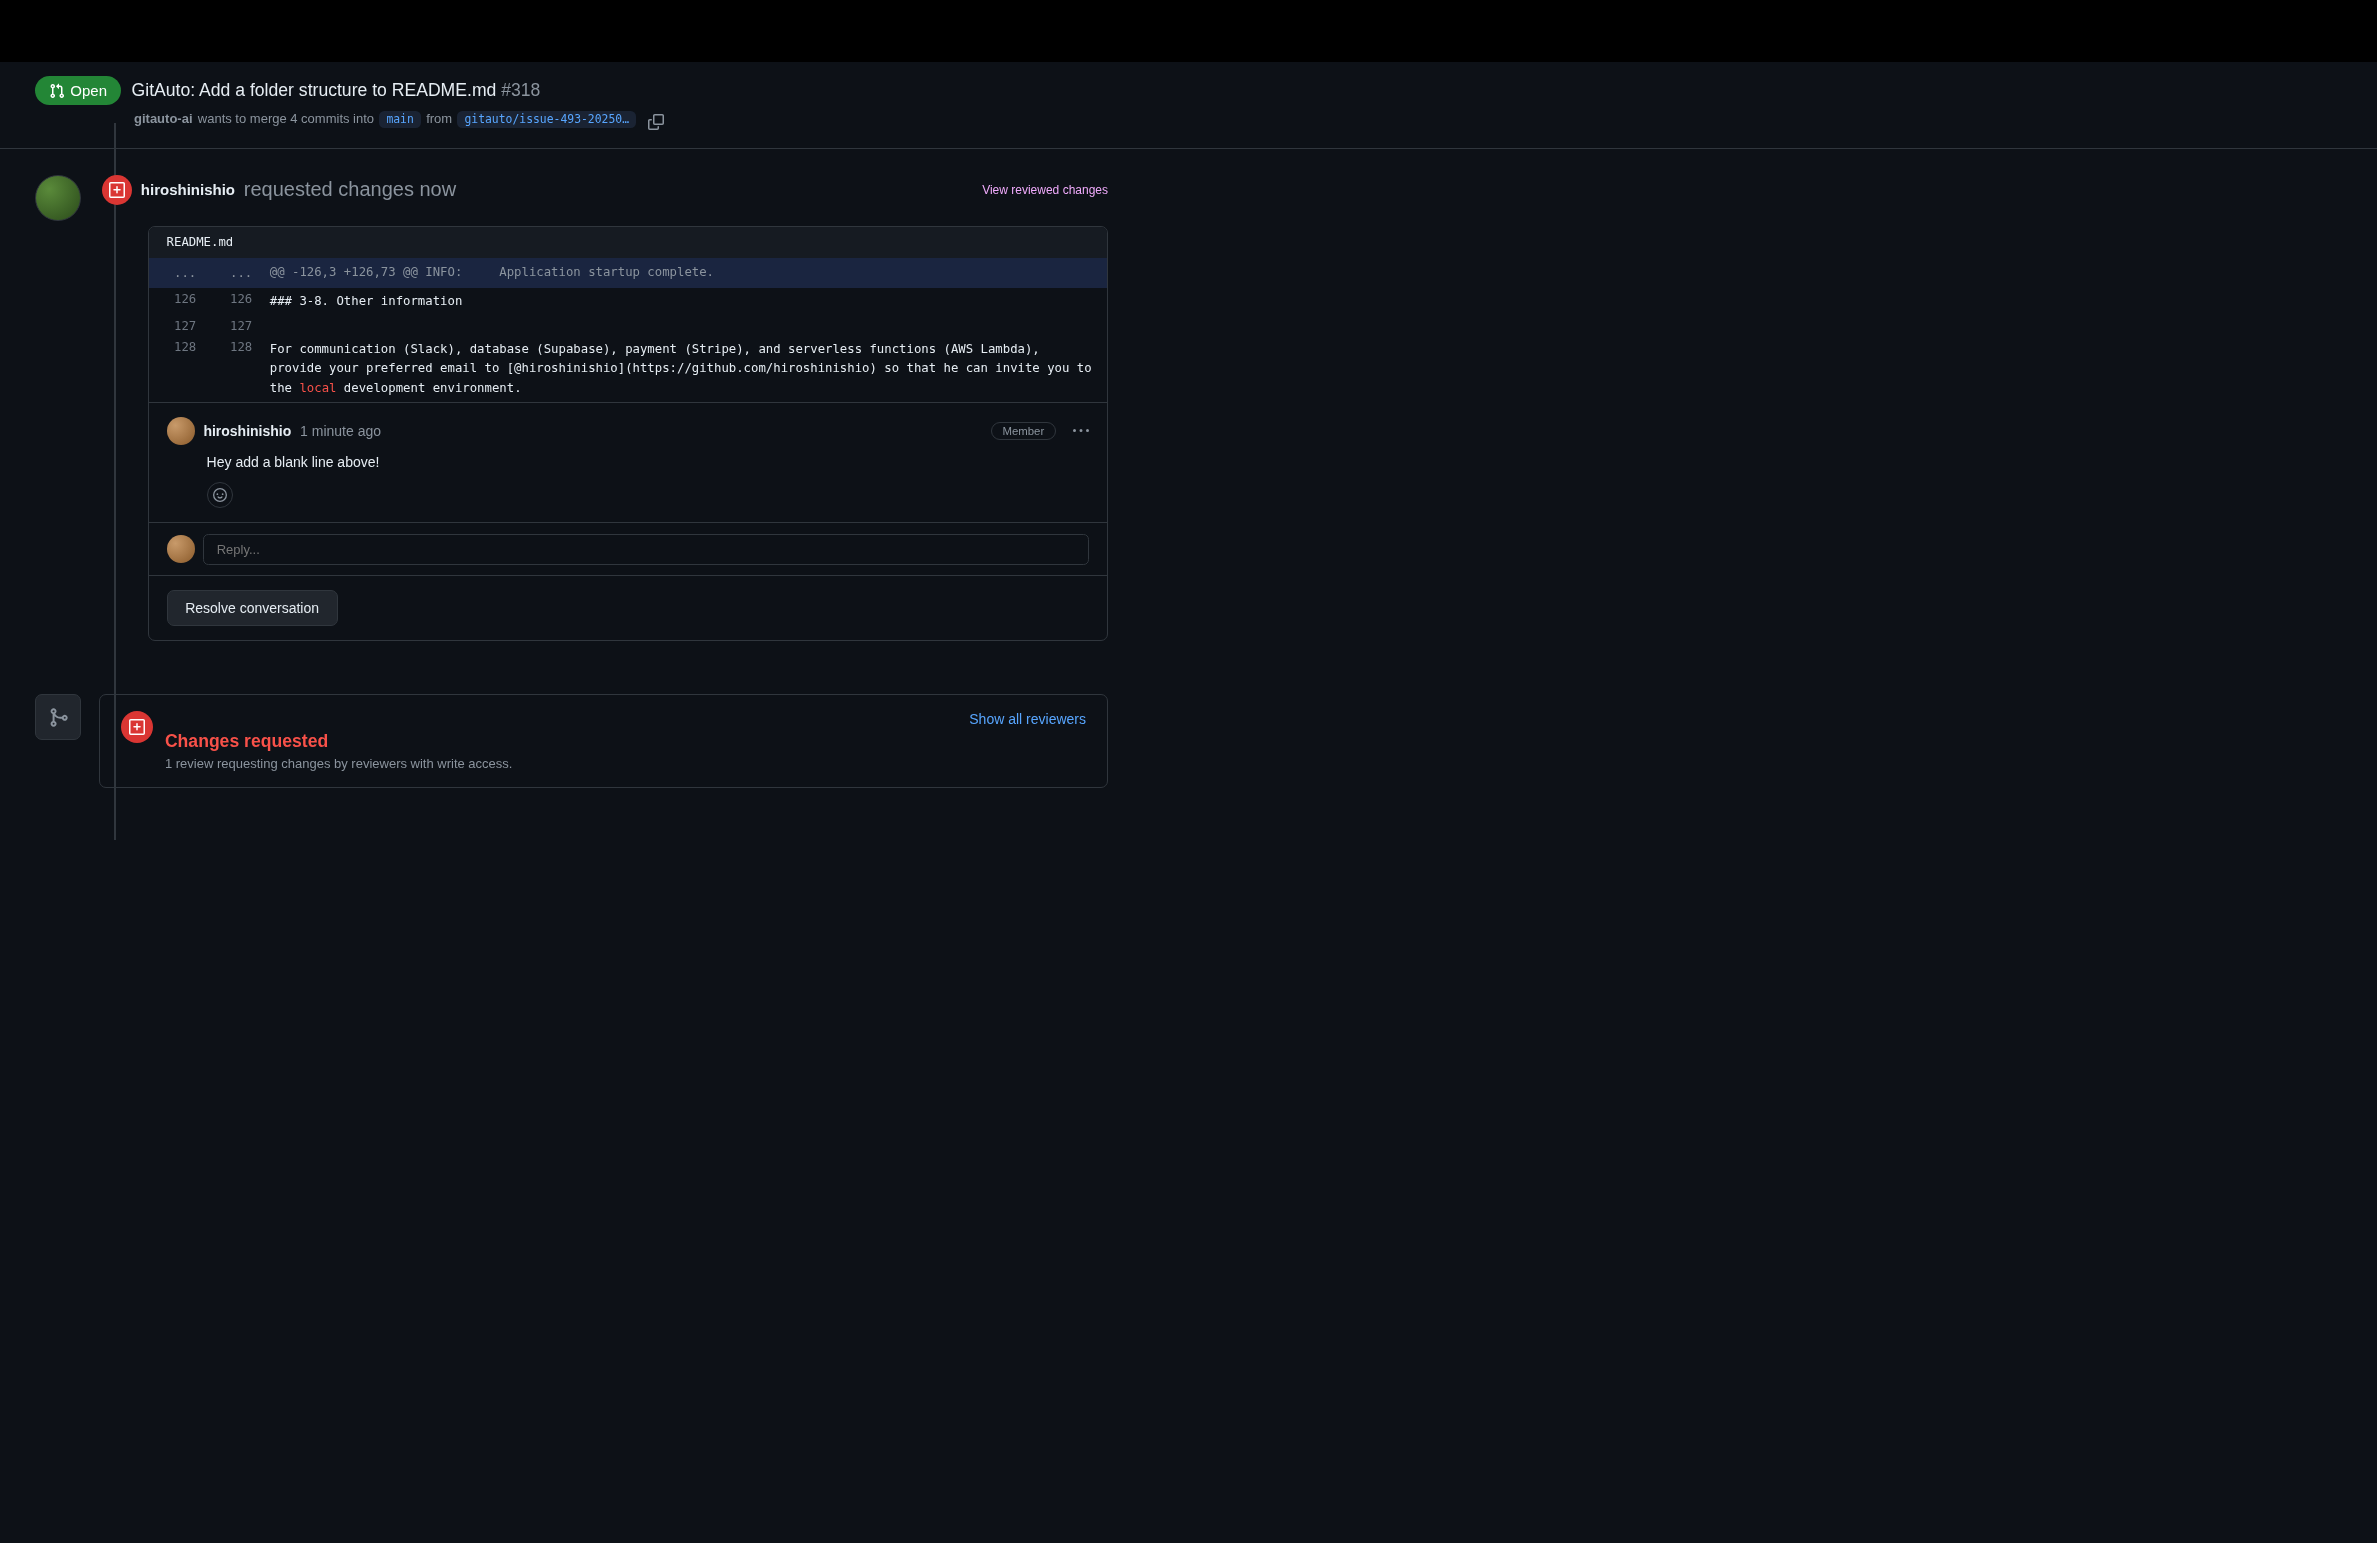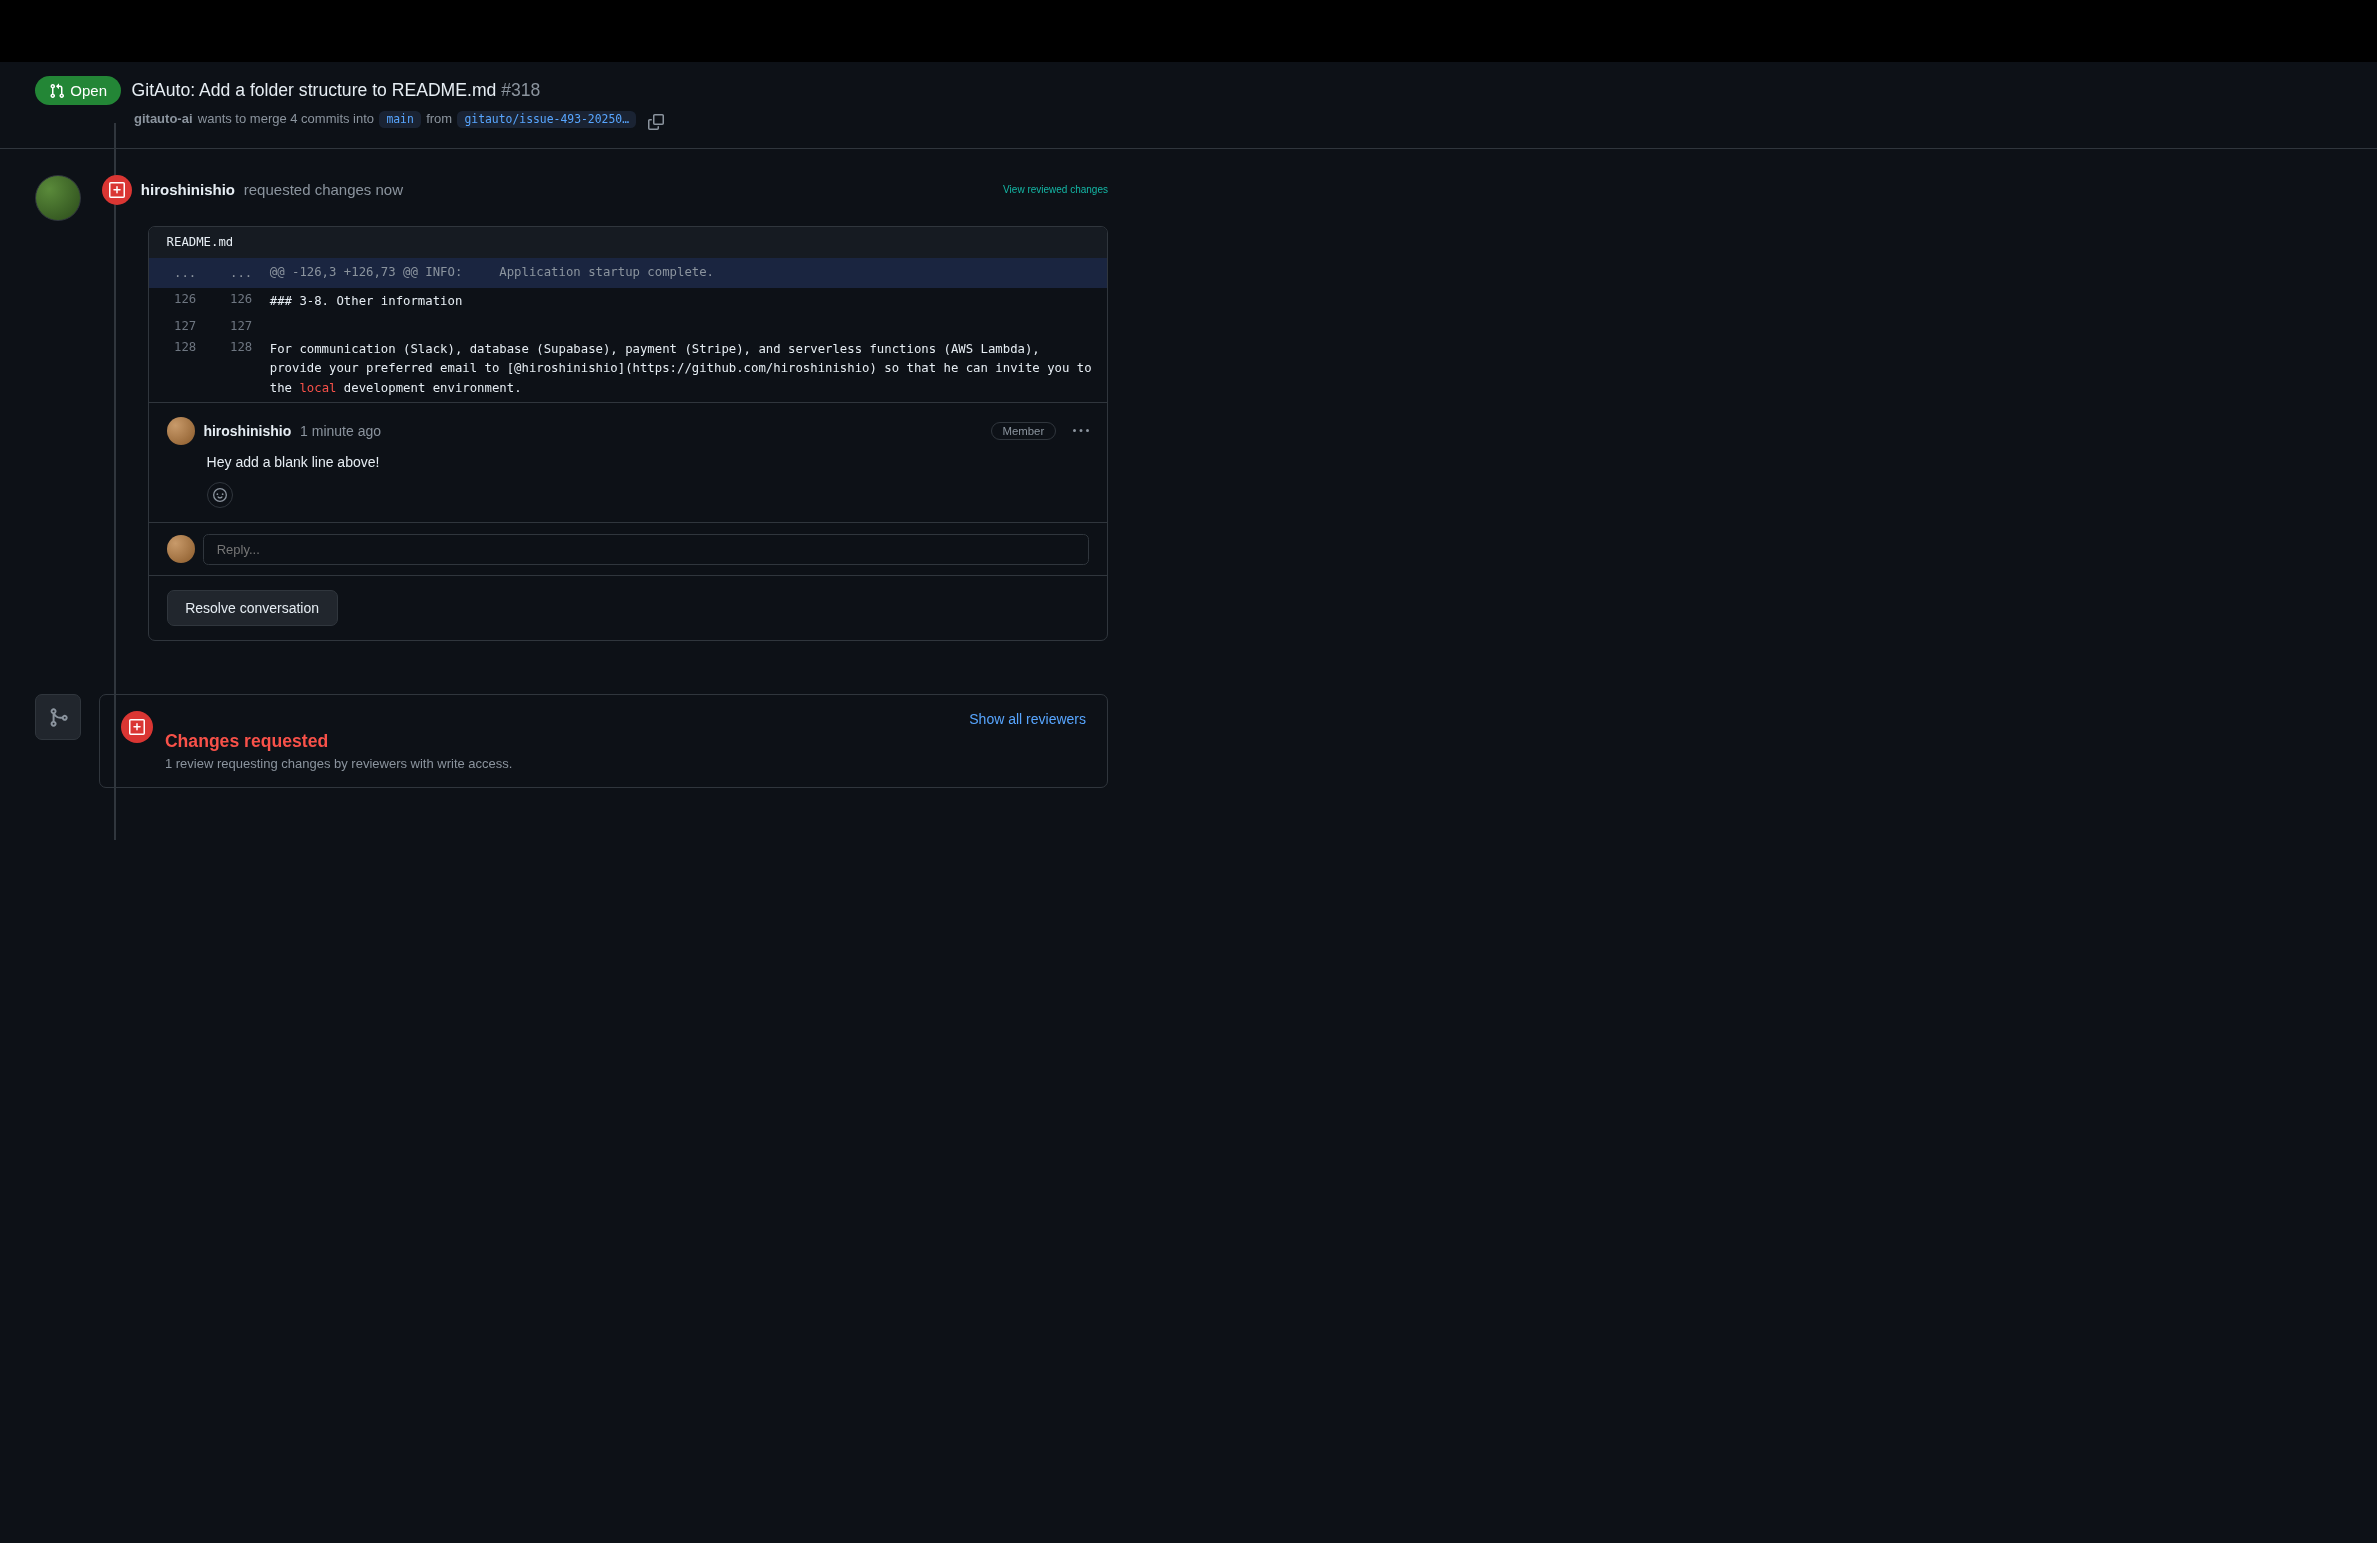--- a/index.html
+++ b/index.html
@@ -124,26 +124,26 @@
       color: #fff;
       flex-shrink: 0;
     }
     .review-author {
       font-weight: 600;
       font-size: 15px;
       color: #e6edf3;
     }
     .review-action {
       color: #8b949e;
-      font-size: 15px;
+      font-size: 20px;
     }
     .view-reviewed {
       margin-left: auto;
-      color: #14b8a6;
-      font-size: 10px;
+      color: #f0abfc;
+      font-size: 12px;
       cursor: pointer;
     }
     .review-box {
       border: 0.9px solid #30363d;
       border-radius: 7px;
       overflow: hidden;
       margin-left: 46px;
     }
     .file-header {
       background: #161b22;

